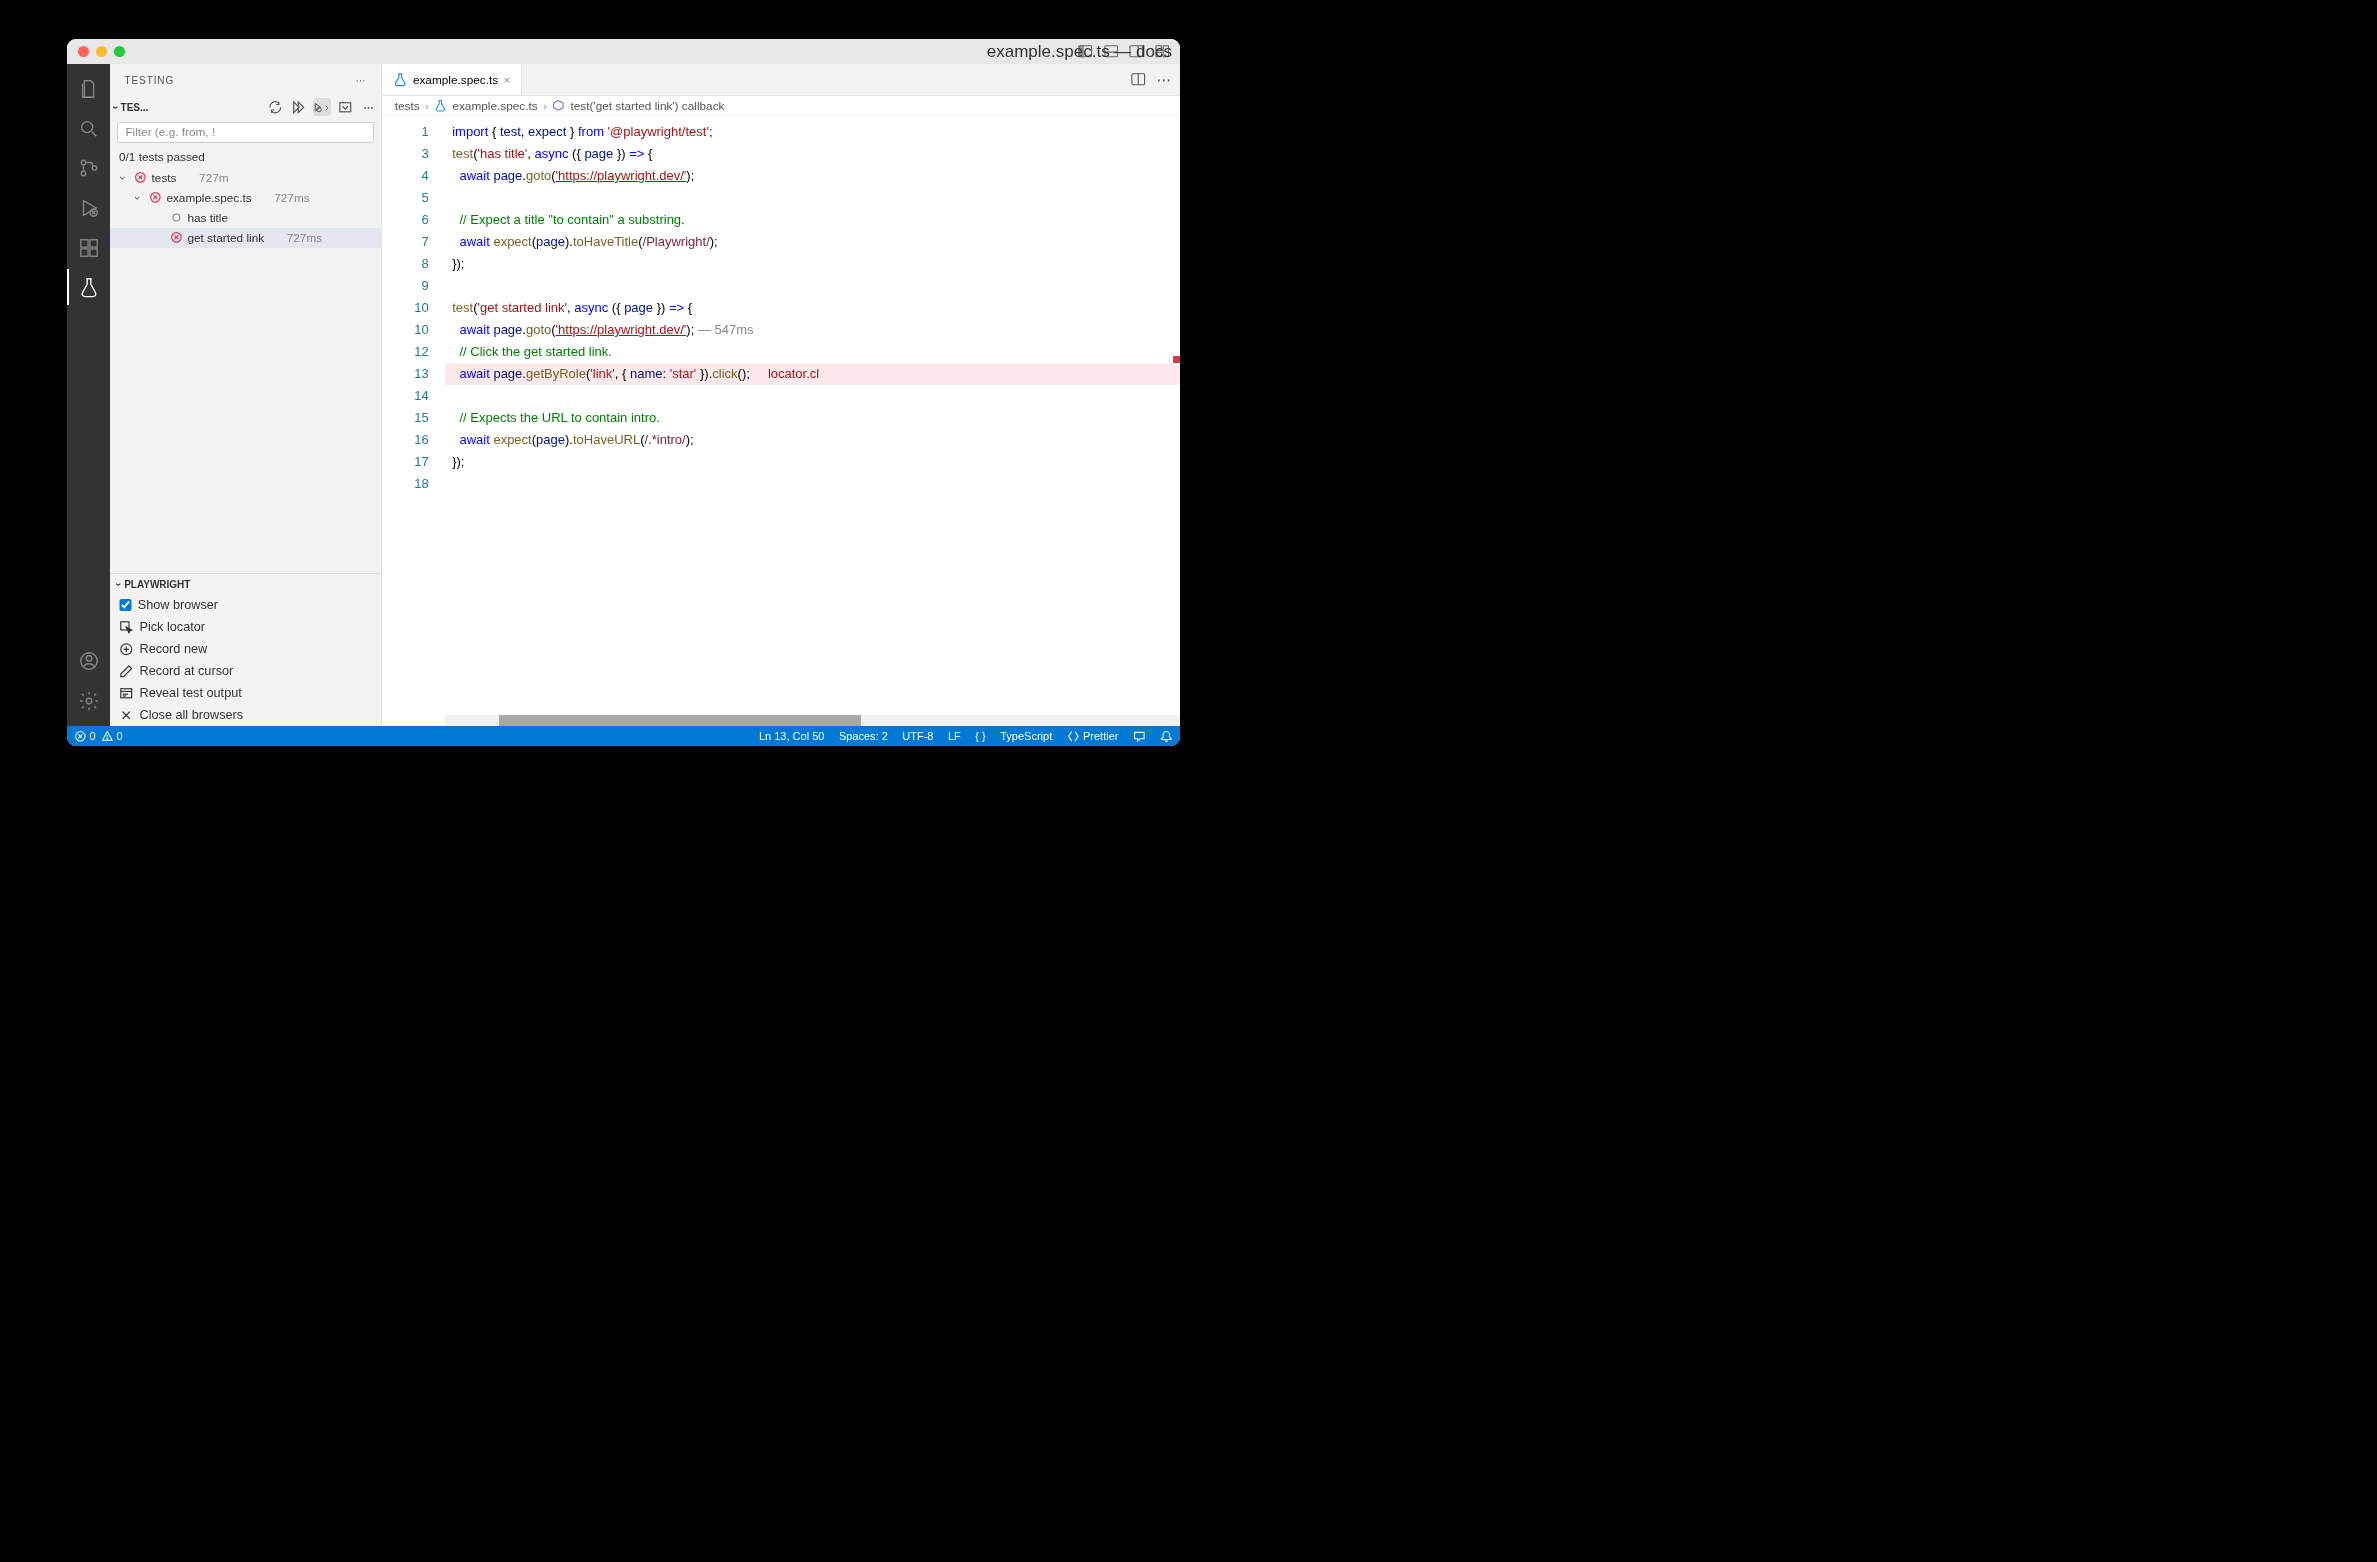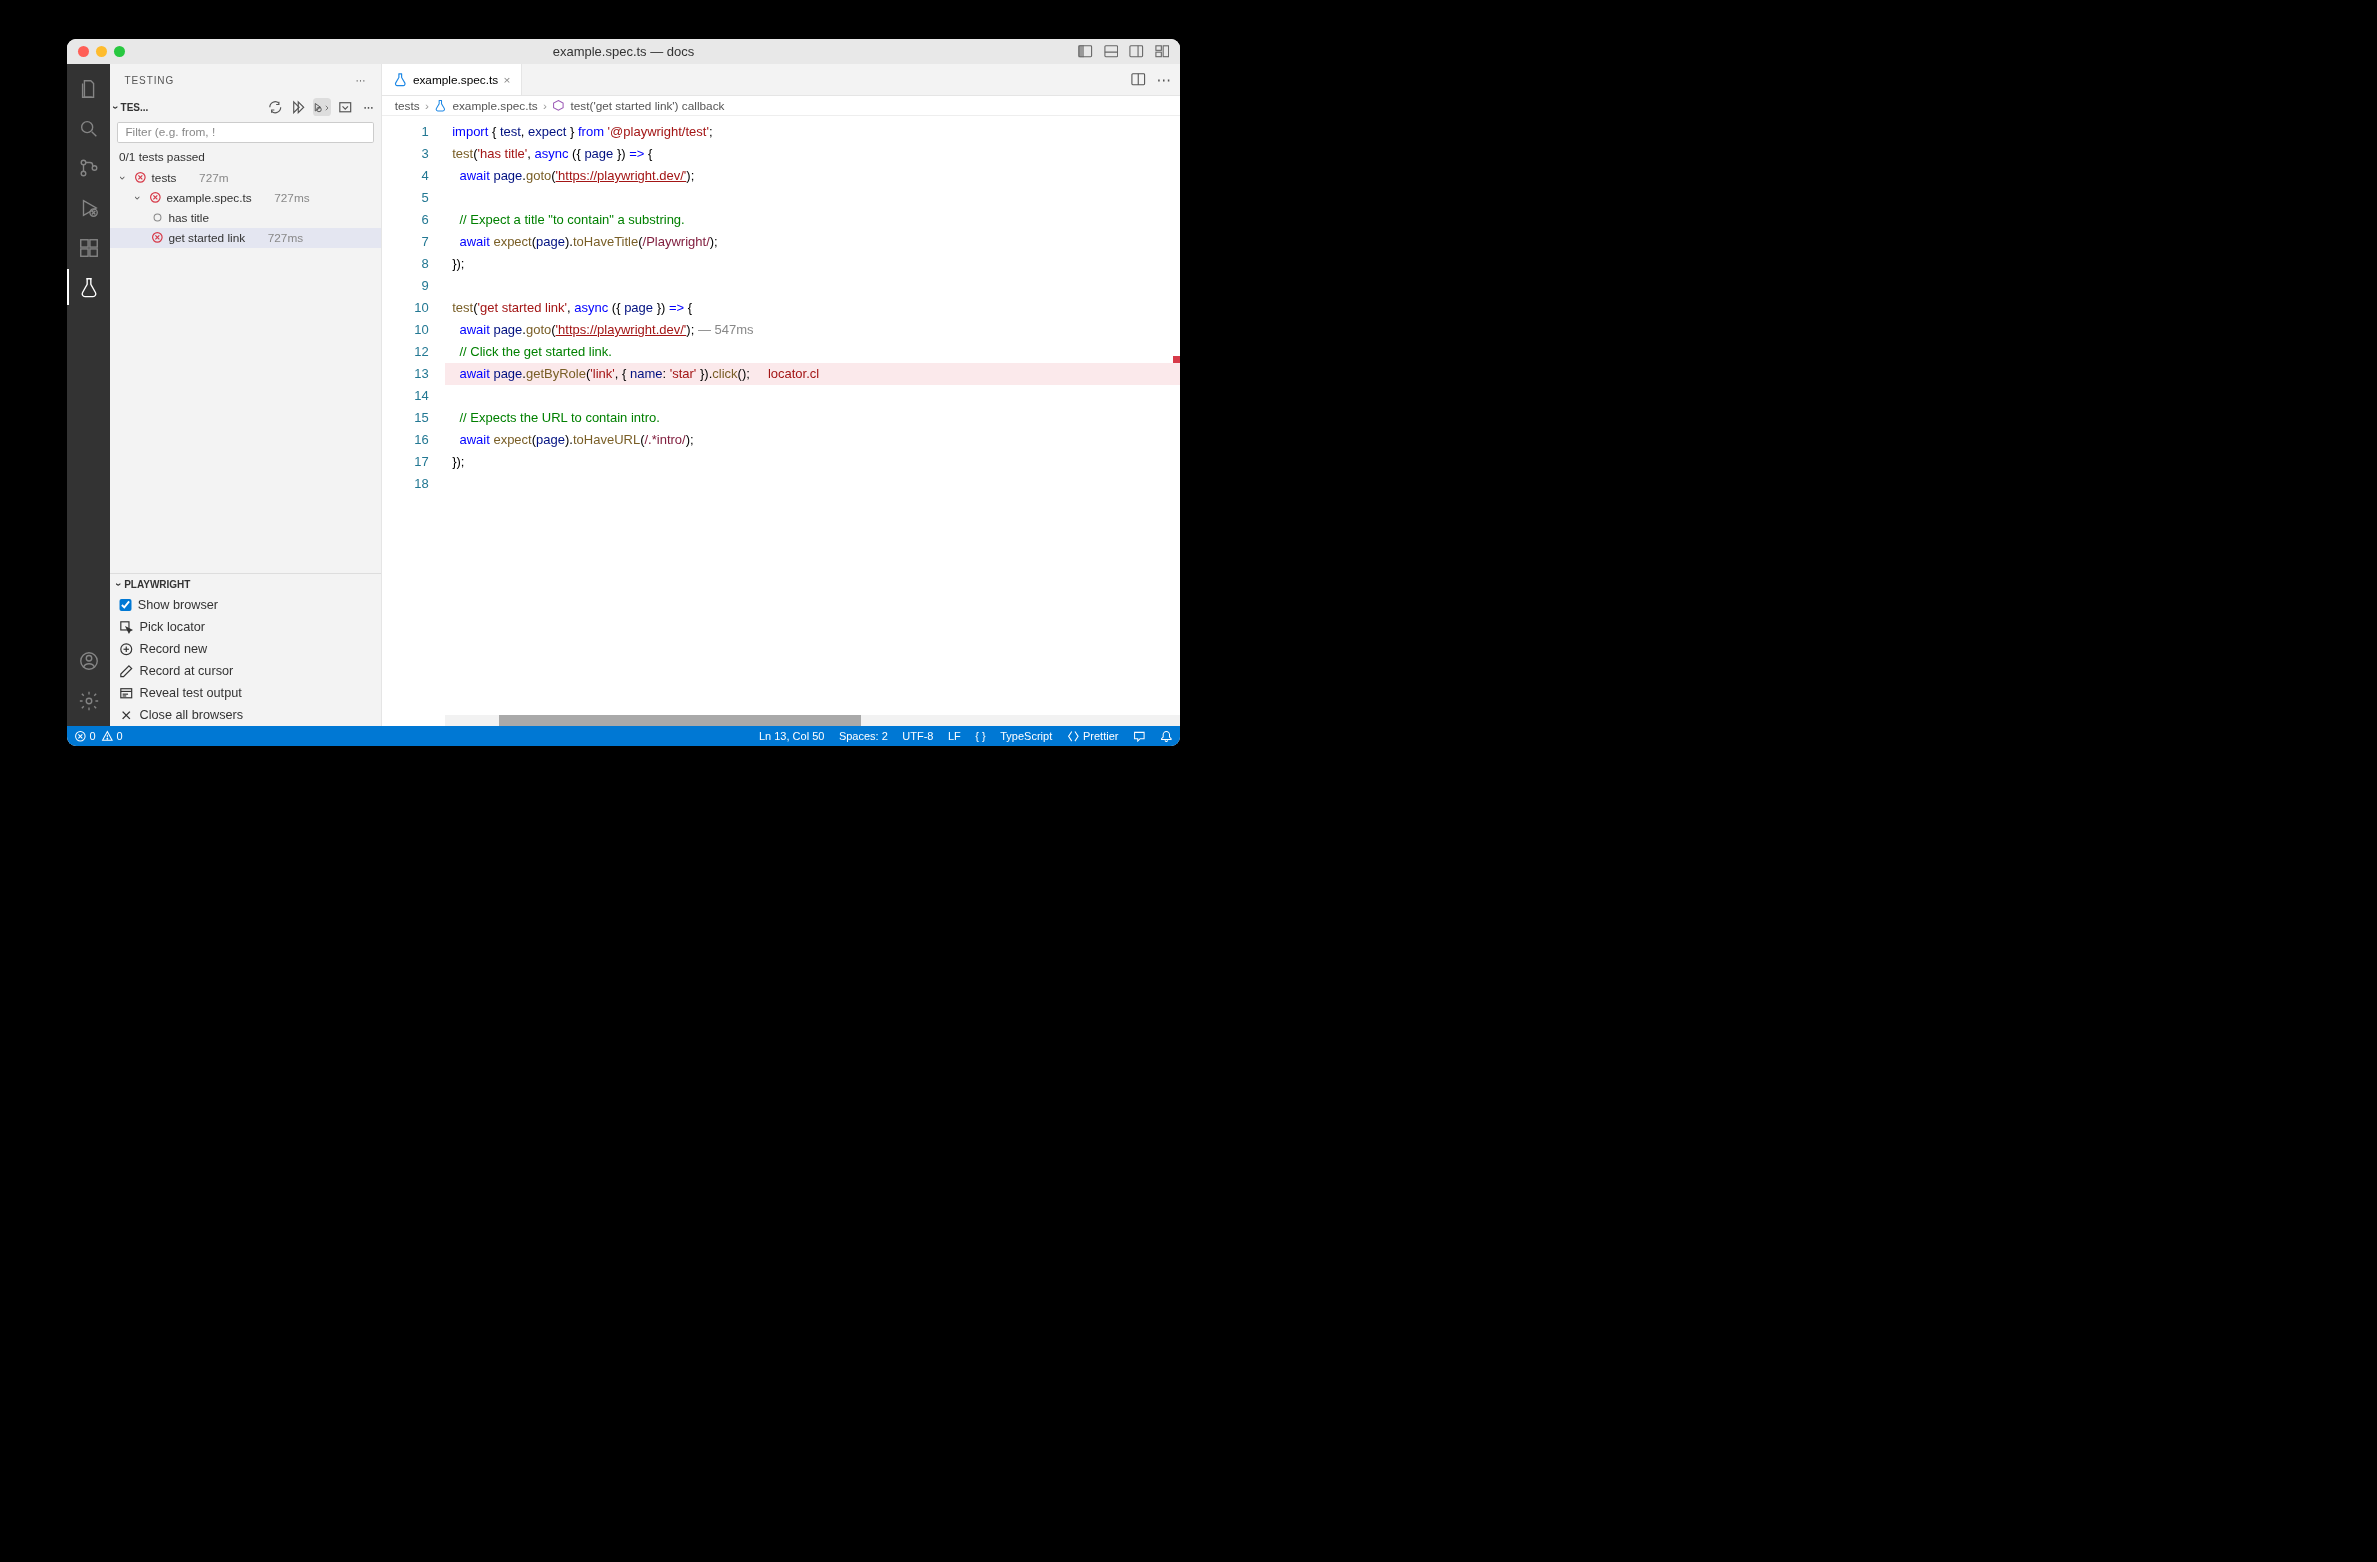--- a/index.html
+++ b/index.html
@@ -4,21 +4,21 @@
 <style>
 * { margin: 0; padding: 0; box-sizing: border-box; font-family: -apple-system, BlinkMacSystemFont, 'Segoe UI', sans-serif; }
 body { background: #000; width: 1238px; height: 814px; position: relative; }
 .window { position: absolute; left: 67px; top: 39px; width: 1113px; height: 707px; background: #fff; border-radius: 9px; overflow: hidden; box-shadow: 0 9px 36px rgba(0,0,0,0.5); display: flex; flex-direction: column; }
 .titlebar { height: 25px; background: #e8e8e8; display: flex; align-items: center; padding: 0 11px; position: relative; }
 .traffic { display: flex; gap: 7.2px; }
 .tl { width: 11px; height: 11px; border-radius: 50%; }
 .tl.red { background: #ff5f57; }
 .tl.yellow { background: #febc2e; }
 .tl.green { background: #28c840; }
-.titletext { position: absolute; left: 0; right: 0; text-align: center; font-size: 13px; color: #333; pointer-events: none; }
+.titletext { position: absolute; left: 0; right: 8px; text-align: right; font-size: 17px; color: #333; pointer-events: none; }
 .titleicons { margin-left: auto; display: flex; gap: 11px; color: #666; }
 .titleicons svg { width: 14.5px; height: 14.5px; }
 .main { flex: 1; display: flex; overflow: hidden; }
 .activitybar { width: 43px; background: #333; display: flex; flex-direction: column; align-items: center; padding-top: 7.2px; gap: 3.6px; }
 .activitybar .aicon { width: 43px; height: 36px; display: flex; align-items: center; justify-content: center; color: #858585; cursor: pointer; position: relative; }
 .activitybar .aicon.active { color: #fff; }
 .activitybar .aicon.active::before { content: ''; position: absolute; left: 0; top: 0; bottom: 0; width: 1.8px; background: #fff; }
 .activitybar .bottom { margin-top: auto; margin-bottom: 7.2px; display: flex; flex-direction: column; gap: 3.6px; }
 .sidebar { width: 272px; background: #f3f3f3; display: flex; flex-direction: column; border-right: 0.9px solid #e5e5e5; font-size: 11.8px; color: #333; }
 .sb-header { height: 32px; display: flex; align-items: center; padding: 0 14.5px; font-size: 10px; letter-spacing: 0.9px; color: #555; }
@@ -31,21 +31,21 @@
 .filter { margin: 3.6px 7.2px; border: 0.9px solid #ccc; background: #fff; padding: 2.7px 7.2px; font-size: 11.8px; color: #888; border-radius: 1.8px; }
 .teststatus { padding: 3.6px 9px; font-size: 11.8px; color: #333; }
 .tree { flex: 1; overflow: auto; }
 .tree-row { display: flex; align-items: center; height: 20px; padding-left: 7.2px; gap: 3.6px; cursor: pointer; }
 .tree-row.hover { background: #e4e6f1; }
 .tree-row .chev { width: 12.7px; display: inline-flex; justify-content: center; color: #555; }
 .tree-row .status { width: 14.5px; display: inline-flex; justify-content: center; }
 .tree-row .name { font-size: 11.8px; }
 .tree-row .time { color: #888; font-size: 11.8px; margin-left: 19px; }
 .depth1 { padding-left: 22px; }
-.depth2 { padding-left: 24px; }
+.depth2 { padding-left: 43px; }
 .fail { color: #d73a49; }
 .pass { color: #888; }
 .playwright-panel { border-top: 0.9px solid #ddd; }
 .pw-head { height: 20px; display: flex; align-items: center; padding: 0 7.2px; font-size: 10px; font-weight: 700; color: #333; gap: 3.6px;}
 .pw-item { display: flex; align-items: center; height: 22px; padding: 0 9px; gap: 6px; font-size: 12.7px; cursor: pointer; }
 .pw-item input[type=checkbox]{ width:12.7px; height:12.7px; accent-color:#0078d4; }
 .editor { flex: 1; display: flex; flex-direction: column; background: #fff; overflow: hidden; position: relative; }
 .tabs-row { height: 32px; display: flex; align-items: stretch; border-bottom: 0.9px solid #e5e5e5; background: #f3f3f3; }
 .tab { display: flex; align-items: center; padding: 0 11px; gap: 5.4px; background: #fff; border-right: 0.9px solid #e5e5e5; font-size: 11.8px; }
 .tab .close { color: #888; }

